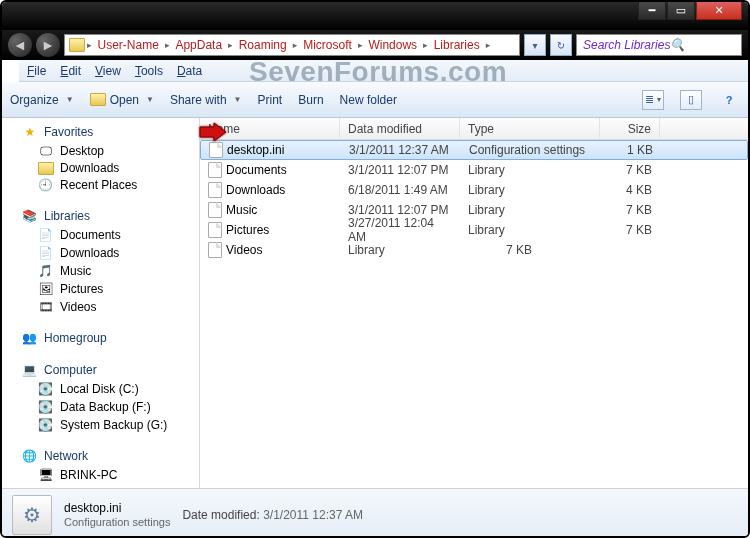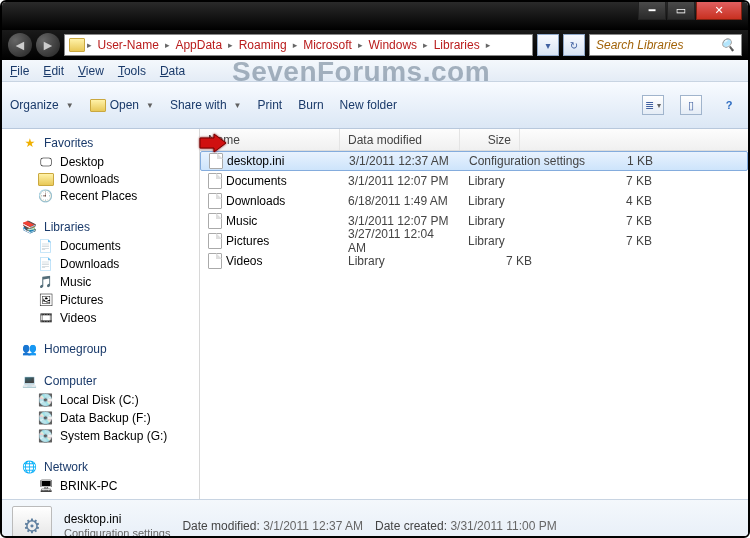--- a/index.html
+++ b/index.html
@@ -7,26 +7,26 @@
 .titlebar { height: 28px; background: linear-gradient(#2a2a2a, #000); display: flex; justify-content: flex-end; align-items: flex-start; padding-right: 6px; }
 .winbtn { width: 28px; height: 18px; margin-left: 1px; display: flex; align-items: center; justify-content: center; color: #fff; font-size: 11px; border: 1px solid #222; border-top: none; background: linear-gradient(#4a4a4a,#2a2a2a); }
 .winbtn.close { width: 46px; background: linear-gradient(#e06060,#c83020); border-color: #802010; }
 .navrow { height: 30px; background: linear-gradient(#1a1a1a,#000); display: flex; align-items: center; padding: 0 6px; gap: 4px; }
 .navbtn { width: 24px; height: 24px; border-radius: 50%; background: radial-gradient(circle at 30% 30%, #666, #222); display:flex; align-items:center; justify-content:center; color:#ccc; font-size:14px; }
 .addressbar { flex: 1; height: 22px; background: #fff; border: 1px solid #888; display: flex; align-items: center; padding: 0 4px; gap: 2px; }
 .addressbar .folder-icon { width:16px; height:14px; background: linear-gradient(#fff2a8,#e8c857); border:1px solid #caa83f; border-radius:1px; }
 .crumb { padding: 0 4px; color: #b91c1c; }
 .crumbsep { color: #666; font-size: 9px; }
 .bbtn { width: 22px; height: 22px; background: linear-gradient(#f8faff,#d8e4f4); border:1px solid #90a8c8; display:flex; align-items:center; justify-content:center; color:#4060a0; font-size:10px; }
-.searchbox { width: 153px; height: 22px; background: #fff; border: 1px solid #888; display: flex; align-items: center; padding: 0 6px; color: #a16207; font-style: italic; justify-content: space-between; }
-.menubar { height: 22px; background: linear-gradient(#f4f8fc,#e4ecf6); border-bottom: 1px solid #c8d4e2; display:flex; align-items:center; padding:0 8px; gap: 14px; position: relative; }
+.searchbox { width: 166px; height: 22px; background: #fff; border: 1px solid #888; display: flex; align-items: center; padding: 0 6px; color: #6d28d9; font-style: italic; }
+.menubar { height: 22px; background: linear-gradient(#f4f8fc,#e4ecf6); border-bottom: 1px solid #c8d4e2; display:flex; align-items:center; padding:0 8px; gap: 14px; position: relative; margin-left: 17px; }
 .menubar span { color:#1a3a6a; text-decoration: underline; text-decoration-color: rgba(0,0,0,0); }
 .menubar span::first-letter { text-decoration: underline; }
 .watermark { position:absolute; left:230px; top:-4px; font-size:28px; font-weight:bold; color: rgba(100,120,140,0.55); letter-spacing:0.5px; pointer-events:none; }
-.toolbar { height: 47px; background: linear-gradient(#f8fbff,#dbe7f5); border-bottom:1px solid #b8c8dc; display:flex; align-items:center; padding:0 8px; gap:16px; }
+.toolbar { height: 36px; background: linear-gradient(#f8fbff,#dbe7f5); border-bottom:1px solid #b8c8dc; display:flex; align-items:center; padding:0 8px; gap:16px; }
 .toolbar .tbtn { color:#1a3a6a; display:flex; align-items:center; gap:4px; }
 .toolbar .spacer { flex:1; }
 .toolbar .square { width:22px; height:20px; border:1px solid #a0b4cc; background:linear-gradient(#fff,#e4ecf6); display:flex; align-items:center; justify-content:center; color:#4060a0; font-size:11px; }
 .body { display:flex; height: calc(100% - 28px - 30px - 22px - 32px - 52px); }
 .sidebar { width: 198px; background:#fff; border-right:1px solid #d8d8d8; overflow:auto; padding:4px 0; }
 .sb-head { padding:2px 8px 2px 20px; display:flex; align-items:center; gap:6px; font-weight:normal; color:#1a3a6a; }
 .sb-head.link { color:#1a3a6a; }
 .sb-item { padding:1px 8px 1px 36px; display:flex; align-items:center; gap:6px; color:#000; }
 .sb-gap { height:12px; }
 .ic { width:16px; height:16px; display:inline-flex; align-items:center; justify-content:center; font-size:12px; }
@@ -203,20 +203,21 @@
     <div class="sb-item">
         <span class="ic">🖥</span>
         <span>BRINK-PC</span>
       </div>
   </div>
 
   <div class="content">
     <div class="colheads">
       <div class="col name">Name</div>
       <div class="col date">Data modified</div>
+      <div class="col type">Type</div>
       <div class="col size">Size</div>
     </div>
     <div class="rows" id="rows">
       <div class="arrow">
         <svg width="30" height="20">
             <polygon points="2,5 16,5 16,1 28,10 16,19 16,15 2,15" fill="#d01010" stroke="#700" stroke-width="1"></polygon>
           </svg>
       </div>
     <div class="row sel">
           <div class="c name">
@@ -277,16 +278,13 @@
 
 <div class="details">
   <div class="bigicon">⚙</div>
   <div class="info">
     <div class="title">desktop.ini</div>
     <div class="sub">Configuration settings</div>
   </div>
   <div class="meta">
     <span><b>Date modified:</b> <span>3/1/2011 12:37 AM</span></span>
   </div>
-  <div class="meta">
-    <span><b>Date created:</b> <span>3/31/2011 11:00 PM</span></span>
-  </div>
 </div>
 
 </body></html>

